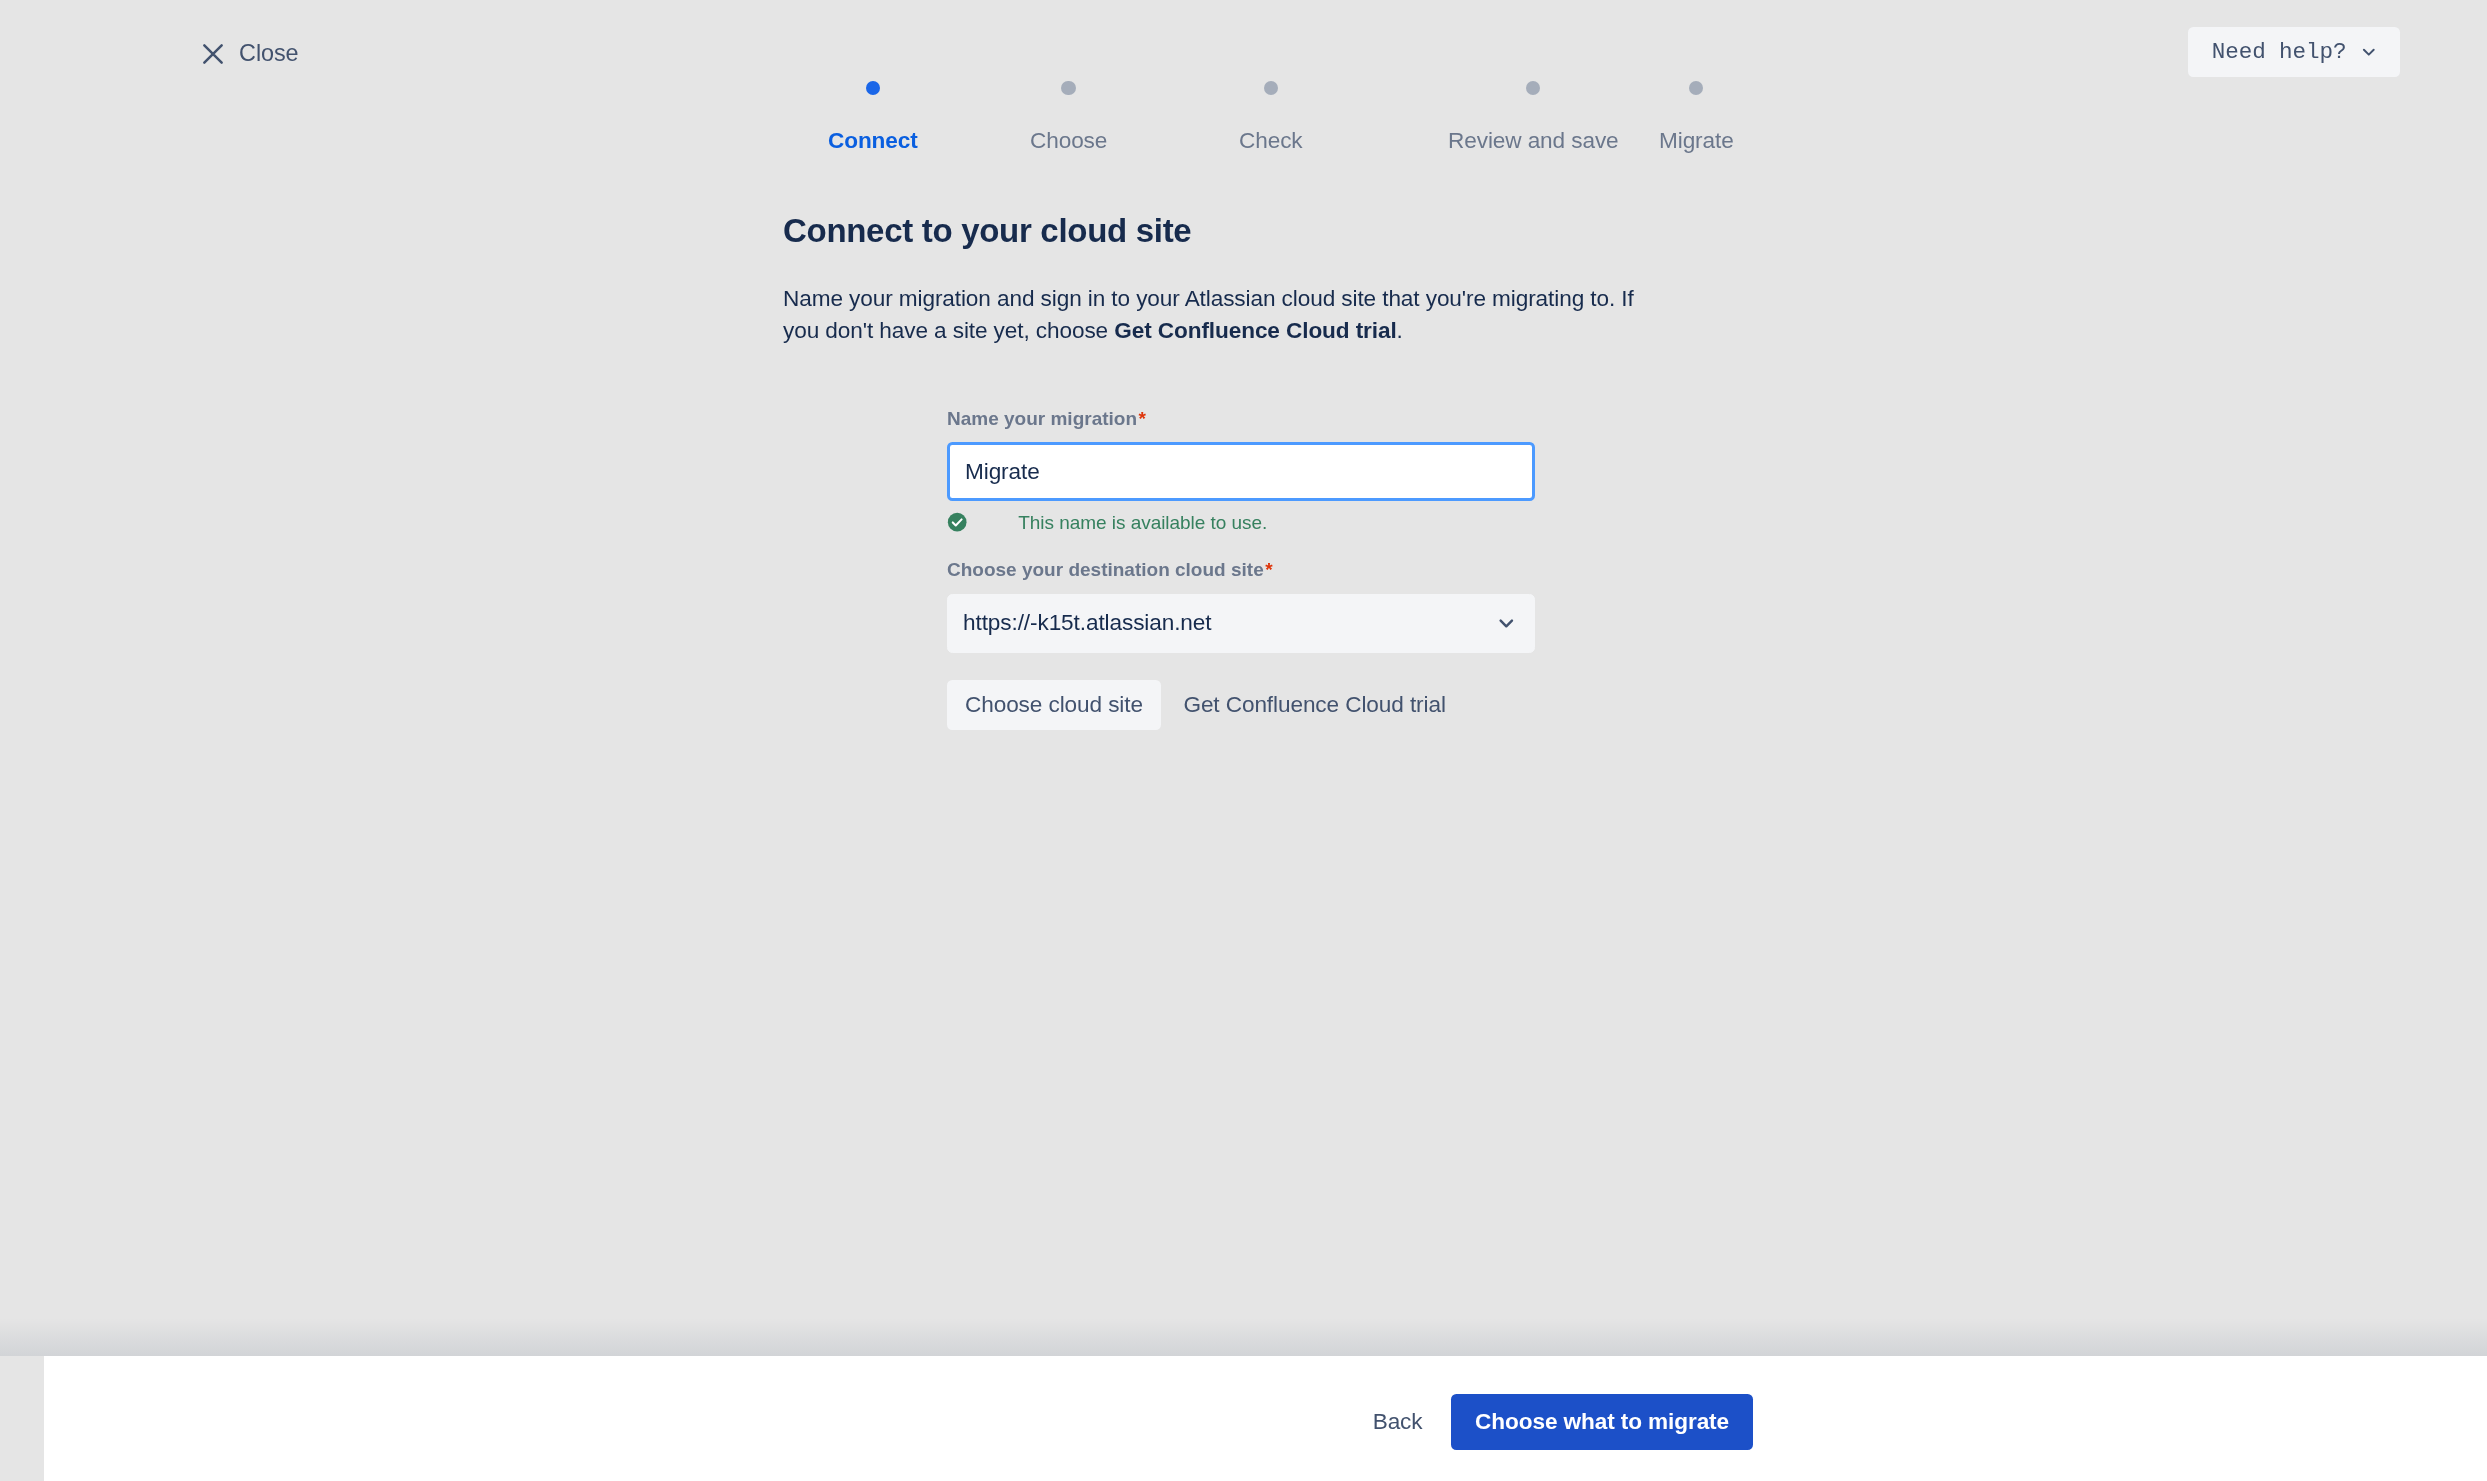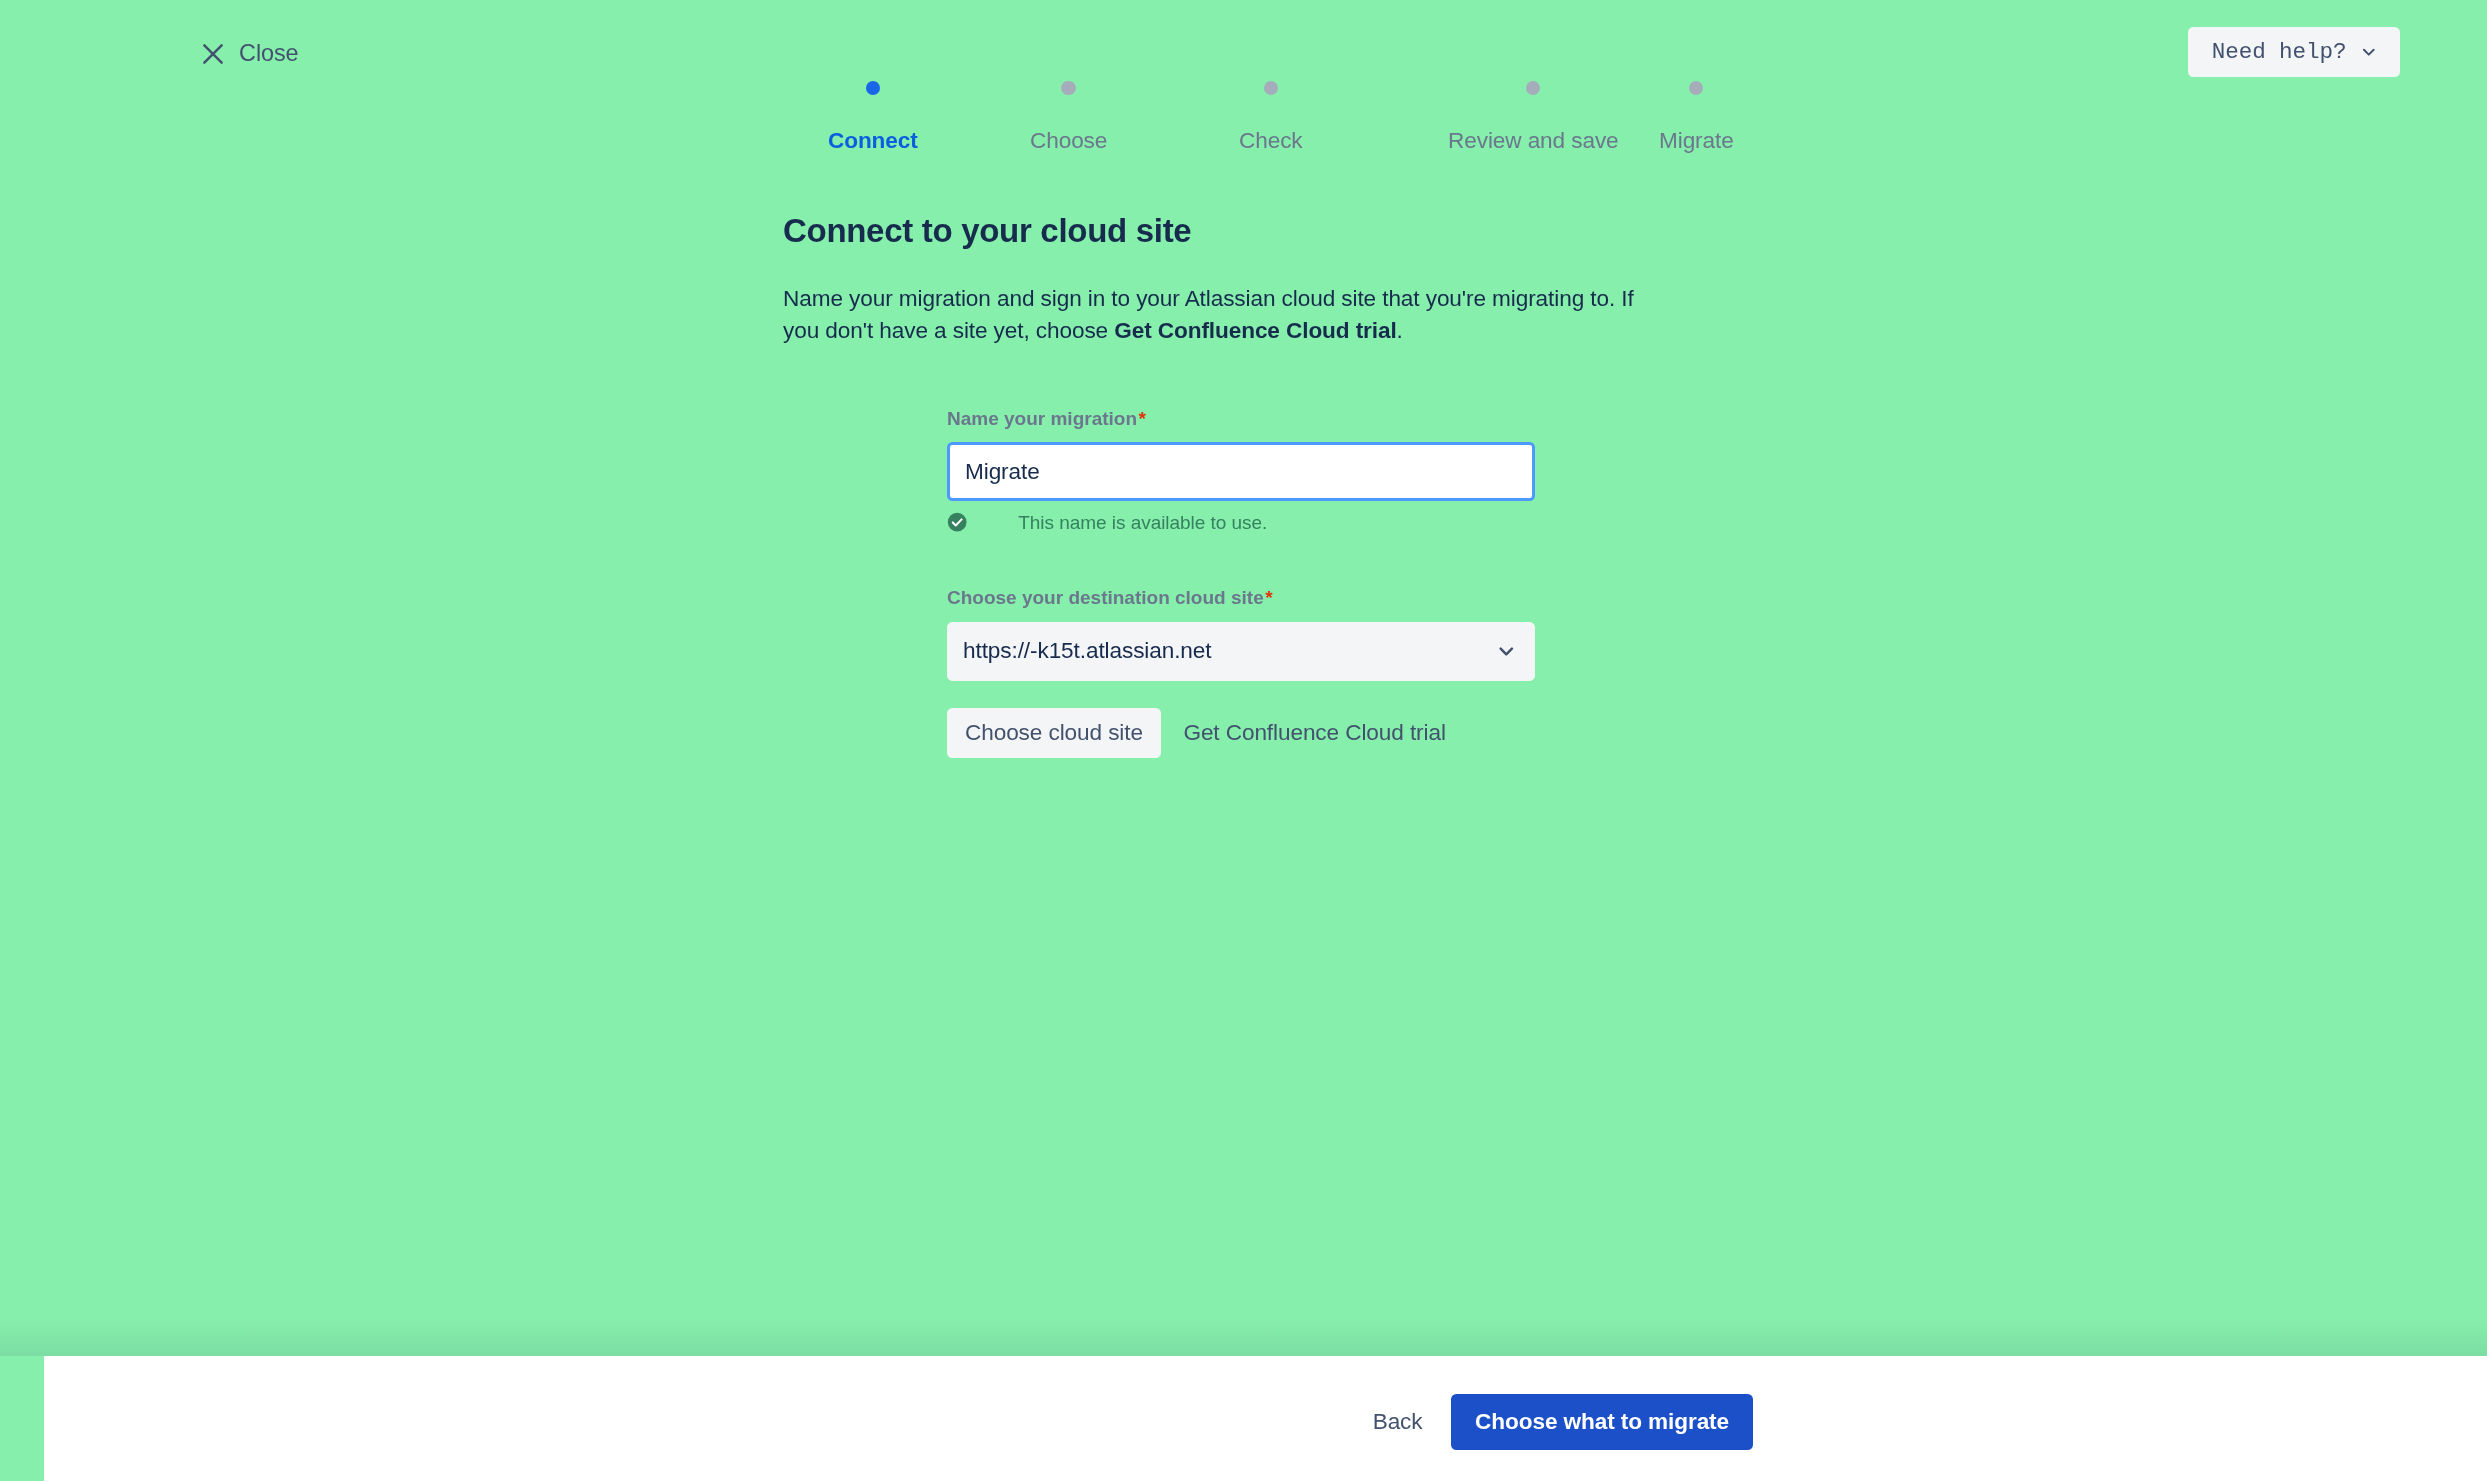--- a/index.html
+++ b/index.html
@@ -9,21 +9,21 @@
     height: 1481px;
     background: #ffffff;
     font-family: "Liberation Sans", sans-serif;
     overflow: hidden;
   }
 
   .page {
     position: relative;
     width: 2487px;
     height: 1481px;
-    background: #86efac;
+    background: #e5e5e5;
   }
 
   
   .topbar {
     position: absolute;
     top: 0; left: 0;
     width: 2487px;
     height: 113px;
   }
 
@@ -178,21 +178,21 @@
   }
   .check-icon { width: 20.4px; height: 20.4px; display: block; flex: none; }
   .validation-text {
     font-size: 19px;
     color: #36815f;
     line-height: 1;
     letter-spacing: -0.04px;
     margin-left: 44px;
   }
 
-  .field-group-2 { margin-top: 56px; }
+  .field-group-2 { margin-top: 28px; }
 
   .select-box {
     position: relative;
     width: 588px;
     height: 59px;
     background: #f4f5f7;
     border: 1.5px solid #f4f5f7;
     border-radius: 5.3px;
     display: flex;
     align-items: center;

